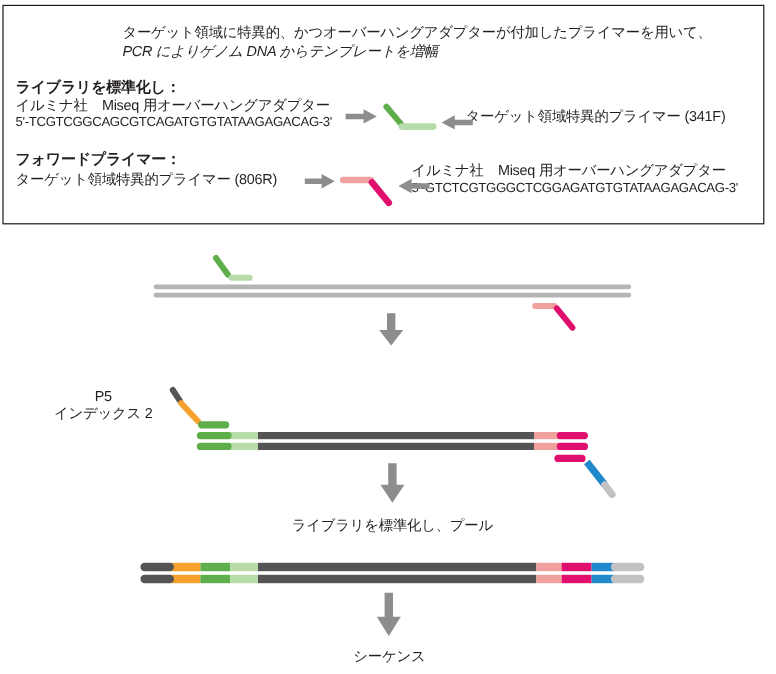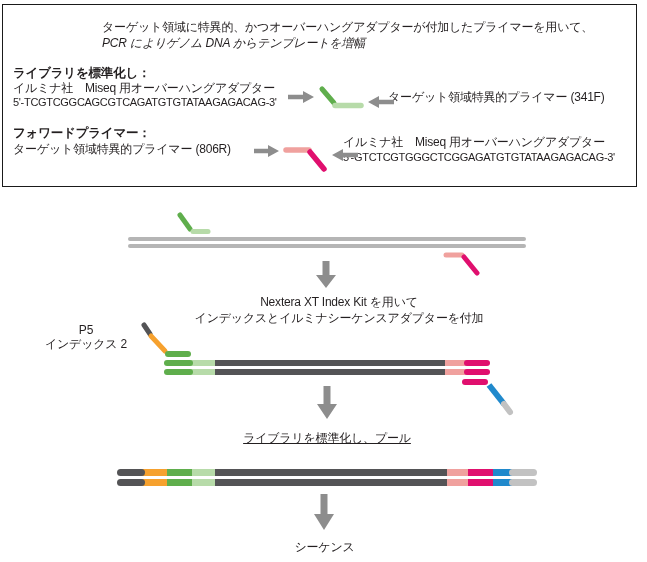--- a/index.html
+++ b/index.html
@@ -18,21 +18,21 @@
   #fwd-adapter{left:13px;top:81px;}
   #fwd-seq{left:13px;top:95px;}
   #fwd-primer-label{left:388px;top:90px;}
   #rev-head{left:13px;top:126px;}
   #rev-primer-label{left:13px;top:142px;}
   #rev-adapter{left:343px;top:135px;}
   #rev-seq{left:343px;top:150px;}
   #nextera-caption{left:108px;top:294px;width:462px;line-height:16px;}
   #p5-label{left:28px;top:324px;width:116px;line-height:13.5px;}
   #idx1-label{left:500px;top:372px;width:120px;line-height:13.5px;}
-  #pool-caption{left:108px;top:431px;width:438px;text-decoration:underline;}
+  #pool-caption{left:108px;top:431px;width:438px;}
   #seq-caption{left:108px;top:540px;width:433px;}
   #diagram-svg{position:absolute;left:0;top:0;}
 </style>
 </head>
 <body>
 
 <div id="canvas">
 
   <div id="pcr-box"></div>
 
@@ -42,24 +42,20 @@
   <div class="txt bold" id="fwd-head">ライブラリを標準化し：</div>
   <div class="txt" id="fwd-adapter">イルミナ社　Miseq 用オーバーハングアダプター</div>
   <div class="txt seq" id="fwd-seq">5'-TCGTCGGCAGCGTCAGATGTGTATAAGAGACAG-3'</div>
   <div class="txt" id="fwd-primer-label">ターゲット領域特異的プライマー (341F)</div>
 
   <div class="txt bold" id="rev-head">フォワードプライマー：</div>
   <div class="txt" id="rev-primer-label">ターゲット領域特異的プライマー (806R)</div>
   <div class="txt" id="rev-adapter">イルミナ社　Miseq 用オーバーハングアダプター</div>
   <div class="txt seq" id="rev-seq">5'-GTCTCGTGGGCTCGGAGATGTGTATAAGAGACAG-3'</div>
 
-  <div class="txt center" id="nextera-caption">
-    <div>Nextera XT Index Kit を用いて</div>
-    <div>インデックスとイルミナシーケンスアダプターを付加</div>
-  </div>
 
   <div class="txt center" id="p5-label">
     <div>P5</div>
     <div>インデックス 2</div>
   </div>
 
 
   <div class="txt center" id="pool-caption">ライブラリを標準化し、プール</div>
   <div class="txt center" id="seq-caption">シーケンス</div>
 

